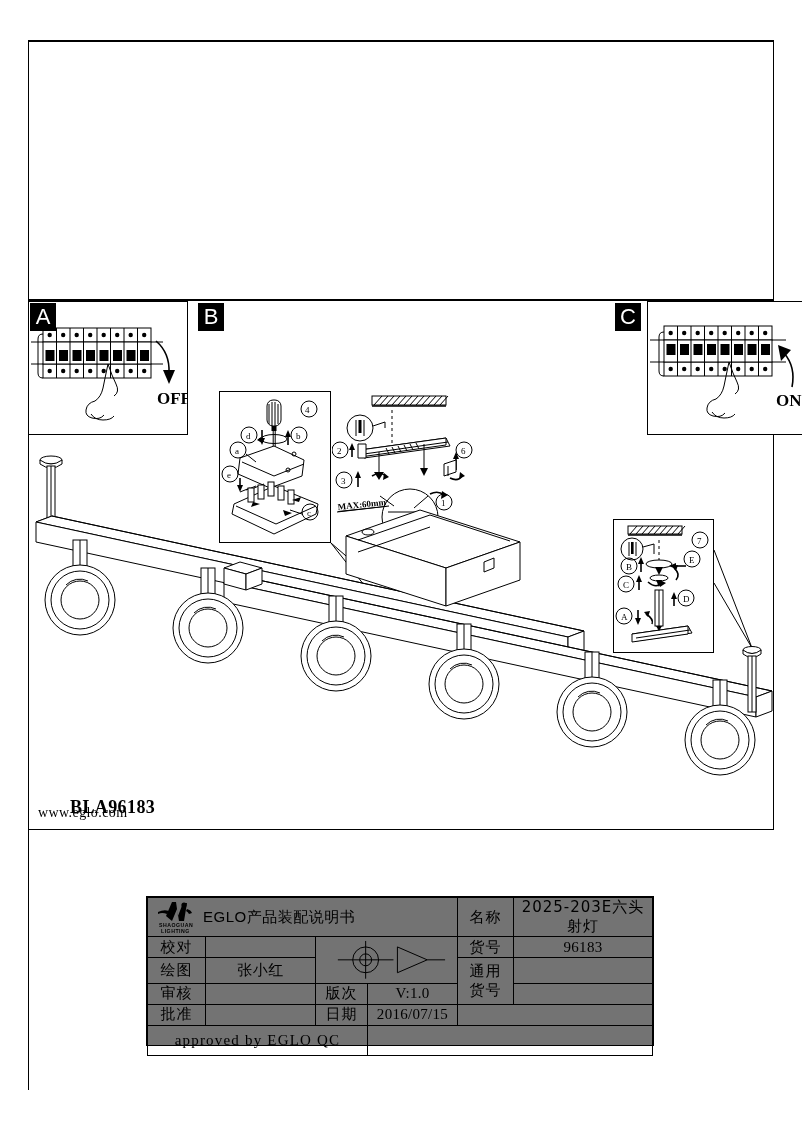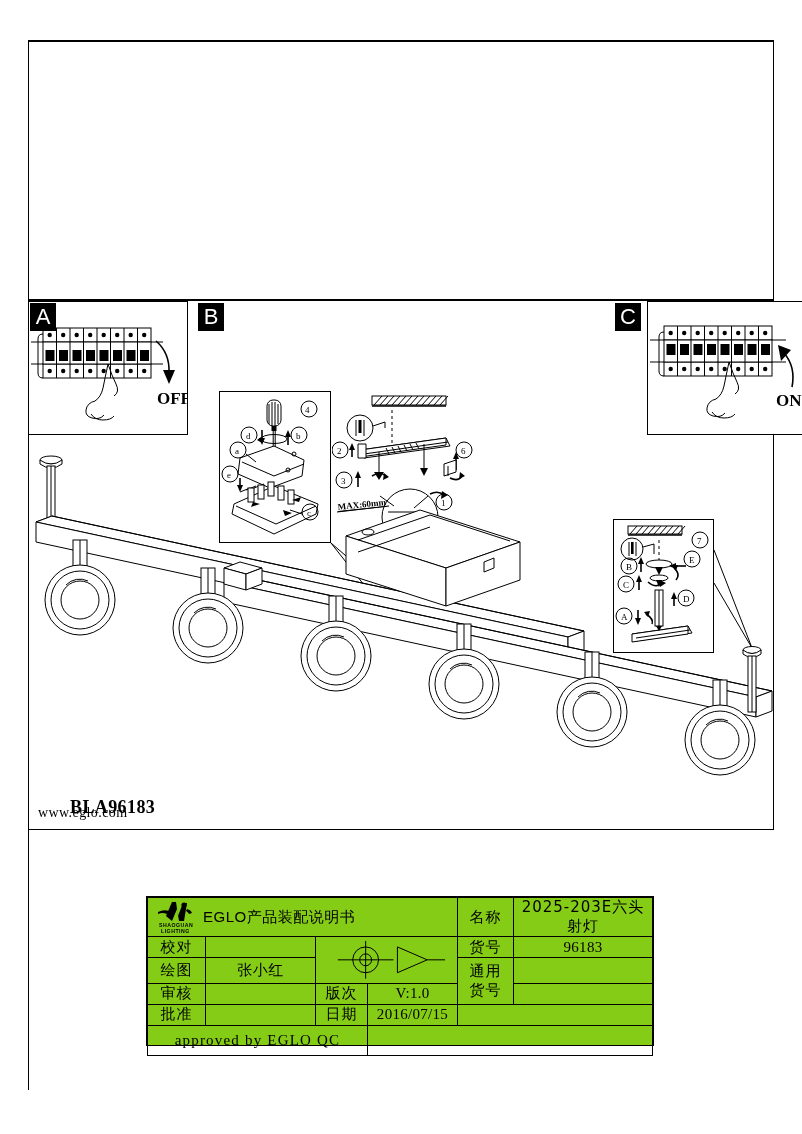--- a/index.html
+++ b/index.html
@@ -56,21 +56,21 @@
     font-size:14px;letter-spacing:.4px;
   }
   #print-size{
     position:absolute;left:0;top:858px;width:802px;text-align:center;
     font-family:"Liberation Sans", sans-serif;font-size:11px;font-weight:bold;
   }
 
   
   #title-block{
     position:absolute;left:146px;top:896px;width:508px;height:150px;
-    border:1px solid #000;box-sizing:border-box;background:#84cc16;
+    border:1px solid #000;box-sizing:border-box;background:#737373;
   }
   #title-block table{border-collapse:collapse;width:100%;height:100%;table-layout:fixed;}
   #title-block td{
     border:1px solid #000;text-align:center;vertical-align:middle;
     font-size:15px;padding:0;
   }
   .cn{font-family:"DejaVu Sans", sans-serif;font-size:15px;letter-spacing:1px;}
   .cn-small{font-family:"DejaVu Sans", sans-serif;font-size:10px;letter-spacing:.5px;}
   .mono{font-family:"Liberation Serif", serif;font-size:13px;letter-spacing:.3px;}
   .hdr-title{

